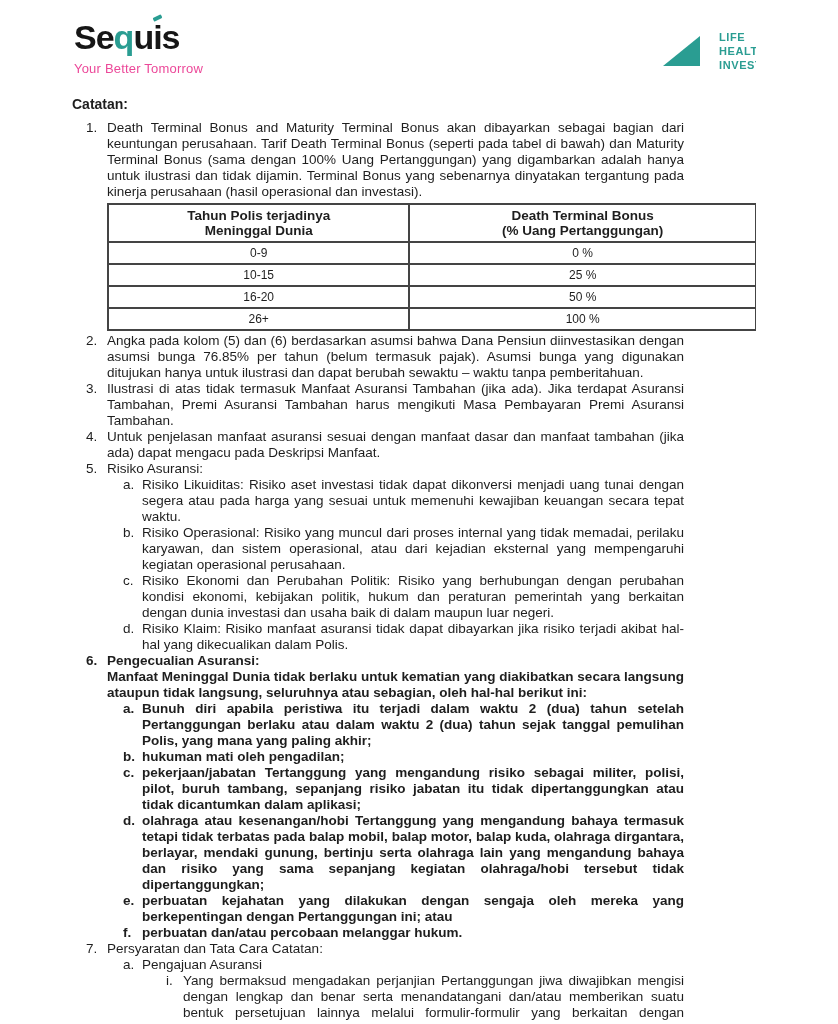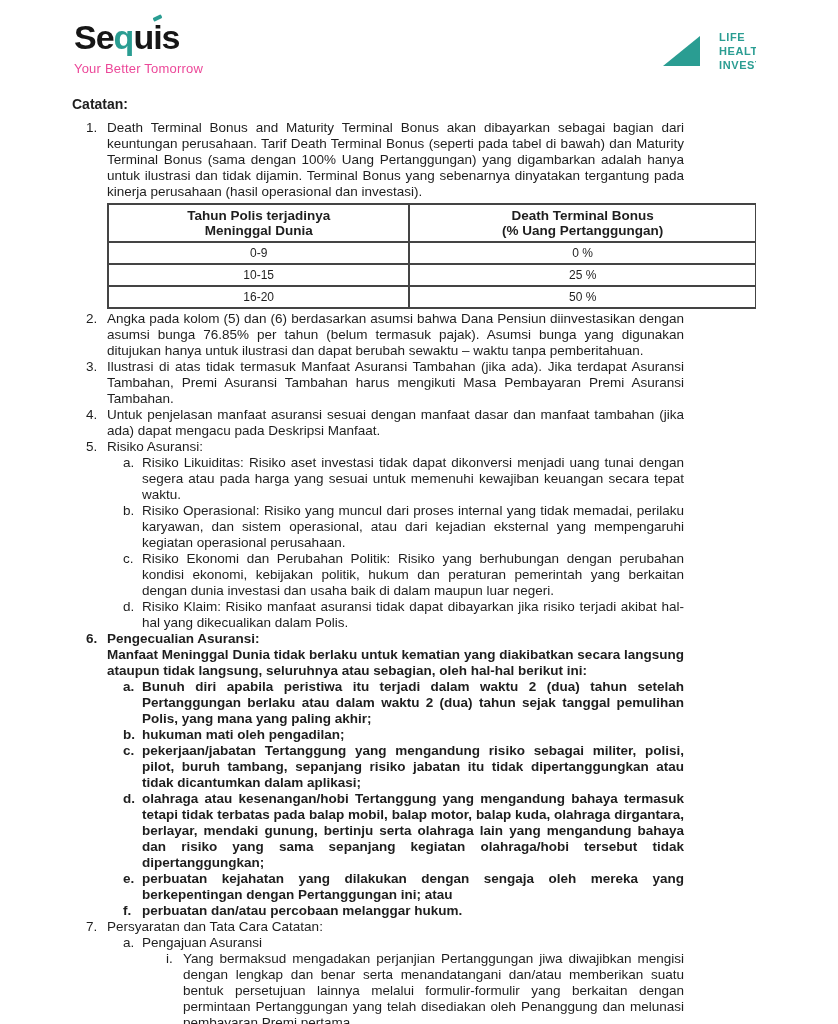--- a/index.html
+++ b/index.html
@@ -99,20 +99,24 @@
               <td>0 %</td>
             </tr>
             <tr>
               <td>10-15</td>
               <td>25 %</td>
             </tr>
             <tr>
               <td>16-20</td>
               <td>50 %</td>
             </tr>
+            <tr>
+              <td>26+</td>
+              <td>100 %</td>
+            </tr>
           </tbody>
         </table>
       </div>
     </div>
 
     <div class="row">
       <span class="mk">2.</span>
       <div class="body">
           <p class="just">Angka pada kolom (5) dan (6) berdasarkan asumsi bahwa Dana Pensiun diinvestasikan dengan asumsi bunga 76.85% per tahun (belum termasuk pajak). Asumsi bunga yang digunakan ditujukan hanya untuk ilustrasi dan dapat berubah sewaktu – waktu tanpa pemberitahuan.</p>
         </div>

